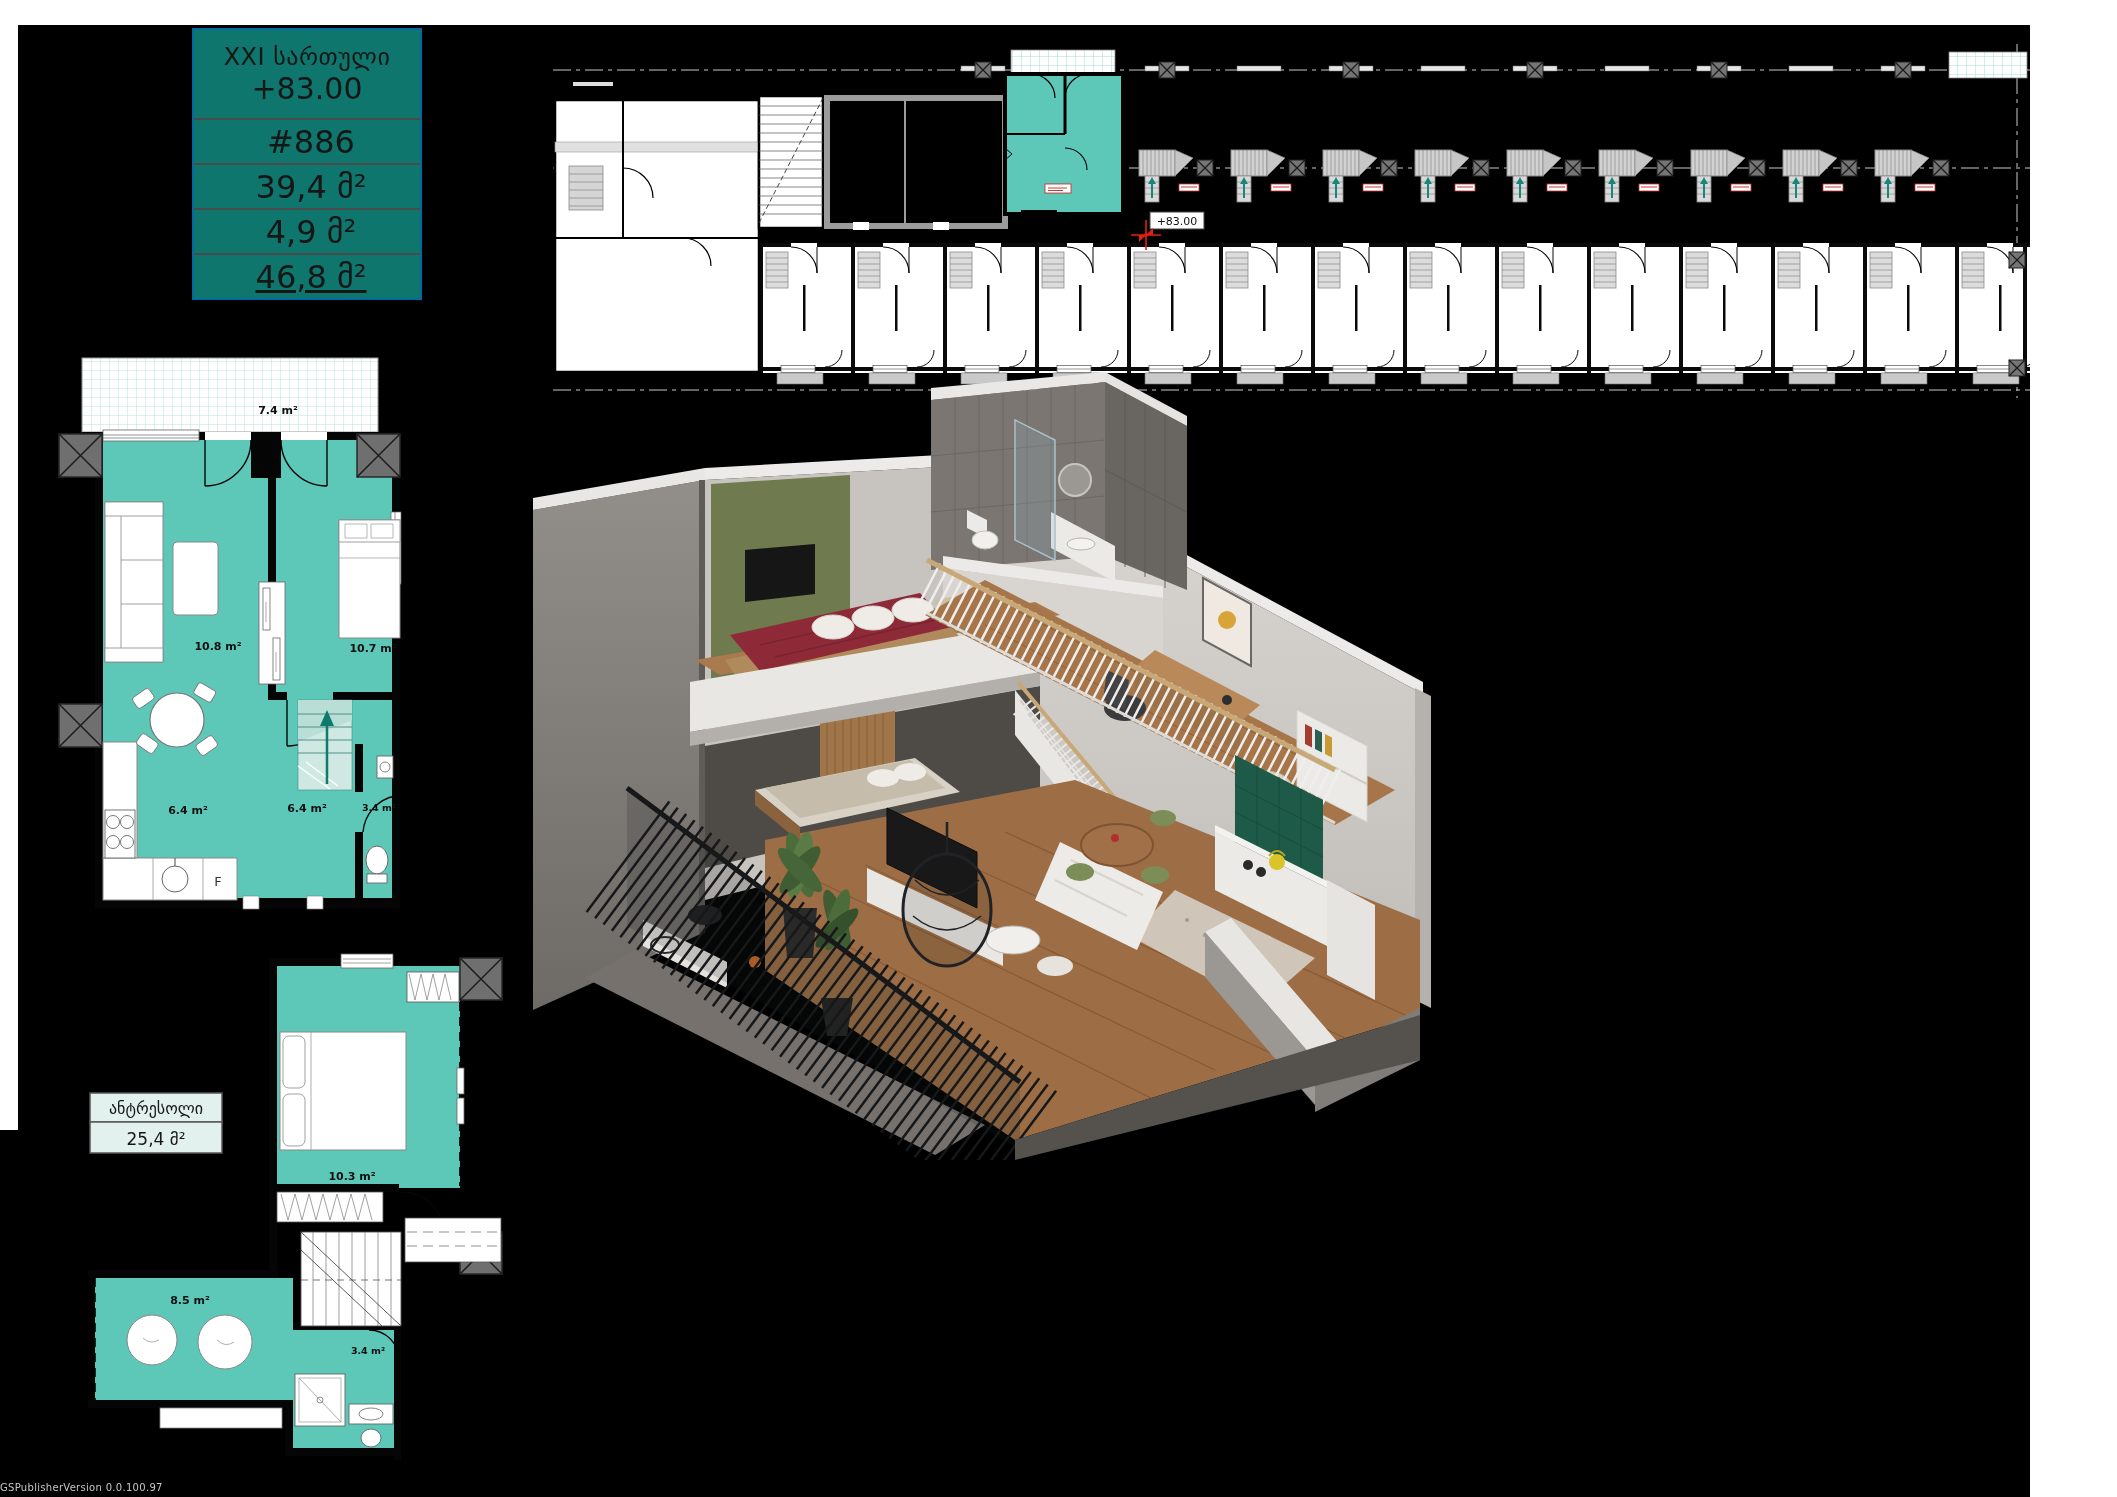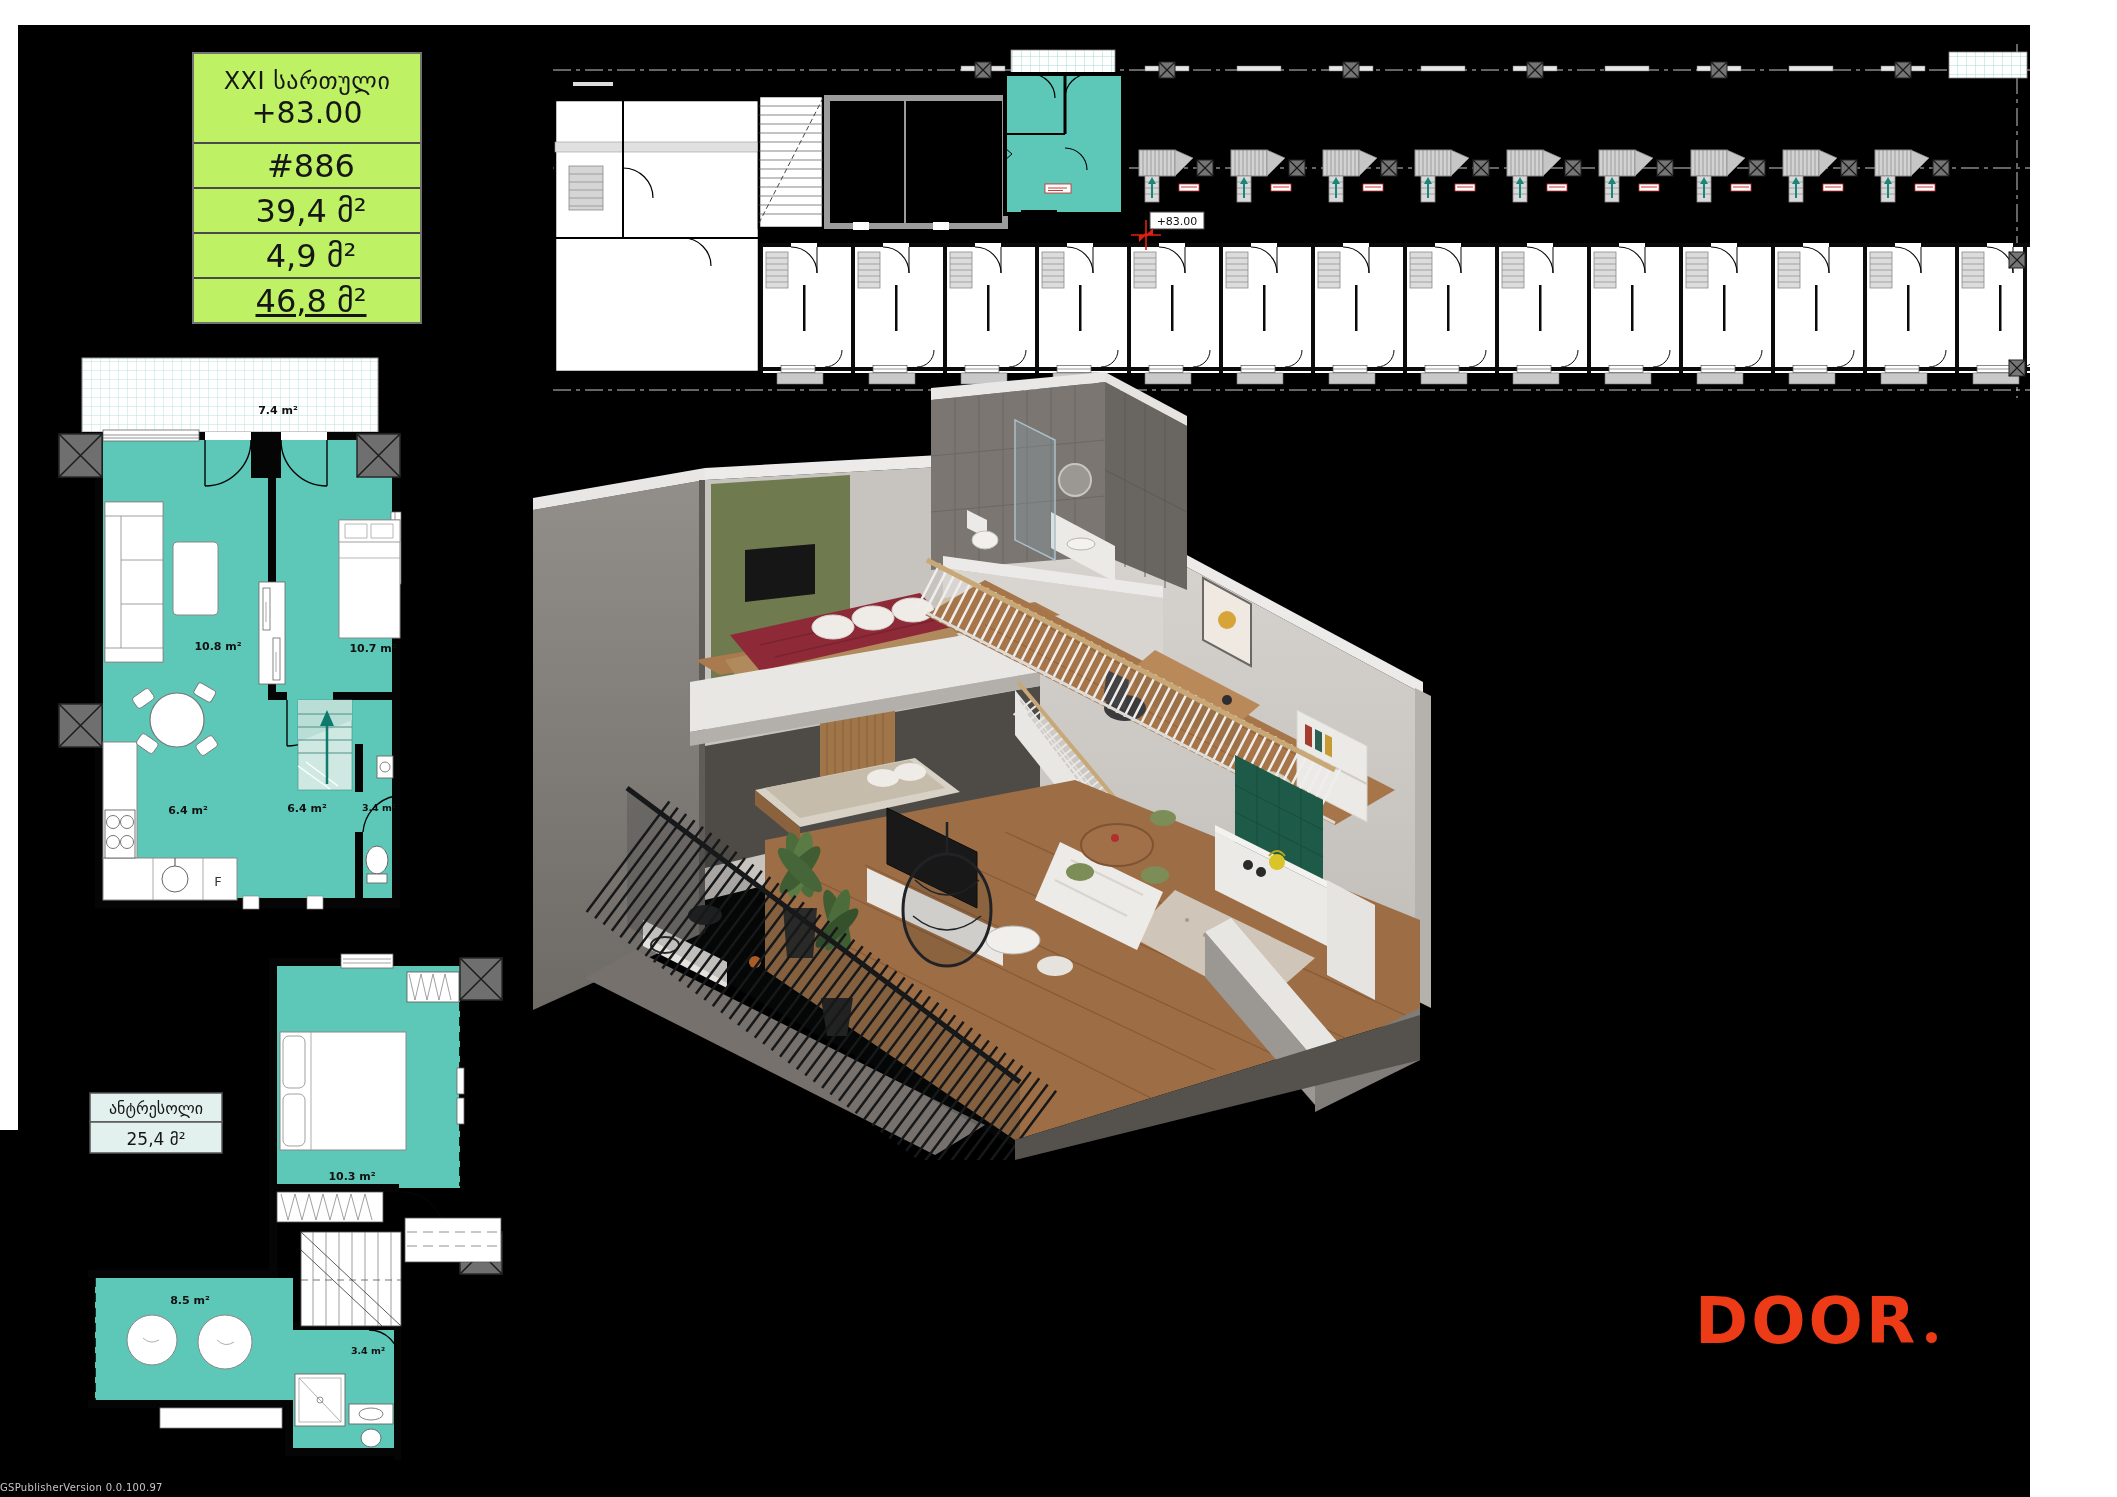--- a/index.html
+++ b/index.html
@@ -5,21 +5,21 @@
   html,body{margin:0;padding:0;}
   body{width:2117px;height:1497px;background:#000;position:relative;overflow:hidden;
        font-family:"DejaVu Sans",sans-serif;color:#161616;}
   .abs{position:absolute;}
   svg text{font-family:"DejaVu Sans",sans-serif;}
   
   .margin-top{left:0;top:0;width:2117px;height:25px;background:#fff;}
   .margin-left{left:0;top:25px;width:18px;height:1105px;background:#fff;}
   .margin-right{left:2030px;top:0;width:87px;height:1497px;background:#fff;}
   
-  .info-table{left:192px;top:52px;width:226px;background:#bef264;border:2px solid #737373;}
+  .info-table{left:192px;top:28px;width:226px;background:#0f766e;border:2px solid #0369a1;}
   .info-table .row{border-bottom:2px solid #4a4a4a;display:flex;flex-direction:column;
                    align-items:center;justify-content:center;text-align:center;}
   .info-table .row:last-child{border-bottom:none;text-decoration:underline;}
   .r1{height:88px;}
   .r1 .l1{font-size:24px;letter-spacing:0.5px;}
   .r1 .l2{font-size:30px;}
   .rv{height:43px;font-size:32px;justify-content:center;padding-left:8px;}
   
   
   .logo{left:1695px;top:1293px;color:#ED3A17;line-height:0.88;}
@@ -637,18 +637,15 @@
 
   <g>
     <polygon points="690,572 716,558 826,686 800,700" fill="#e8e6e3"></polygon>
     <polygon points="690,572 800,700 800,745 690,617" fill="#9b9793"></polygon>
     <polygon points="800,700 905,648 905,700 800,752" fill="#807c78"></polygon>
     <polygon points="500,780 905,655 905,700 500,800" fill="#55524e"></polygon>
   </g>
 </svg>
 
 <div class="abs logo">
-  <div class="l2">
-    <span>DOOR</span><span class="logo-dot2"></span>
-  </div>
 </div>
 
 <div class="abs watermark">GSPublisherVersion 0.0.100.97</div>
 
 </body></html>

